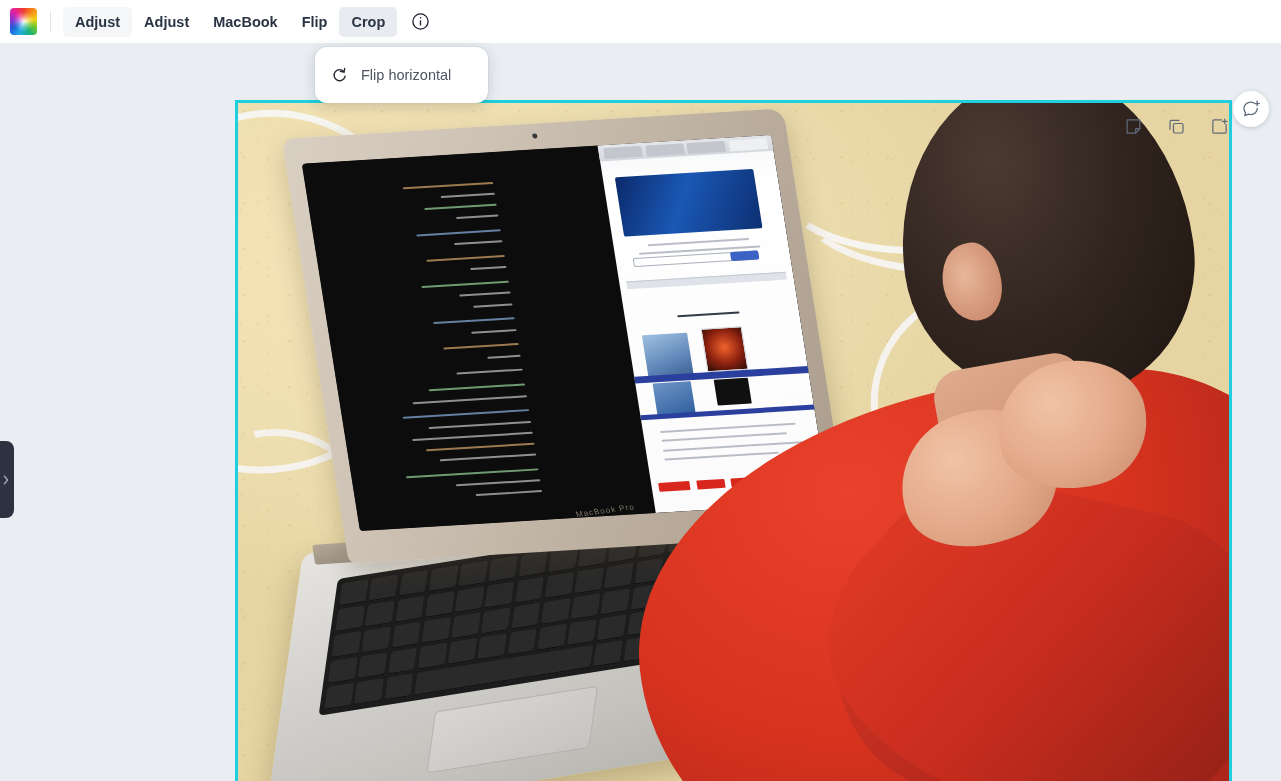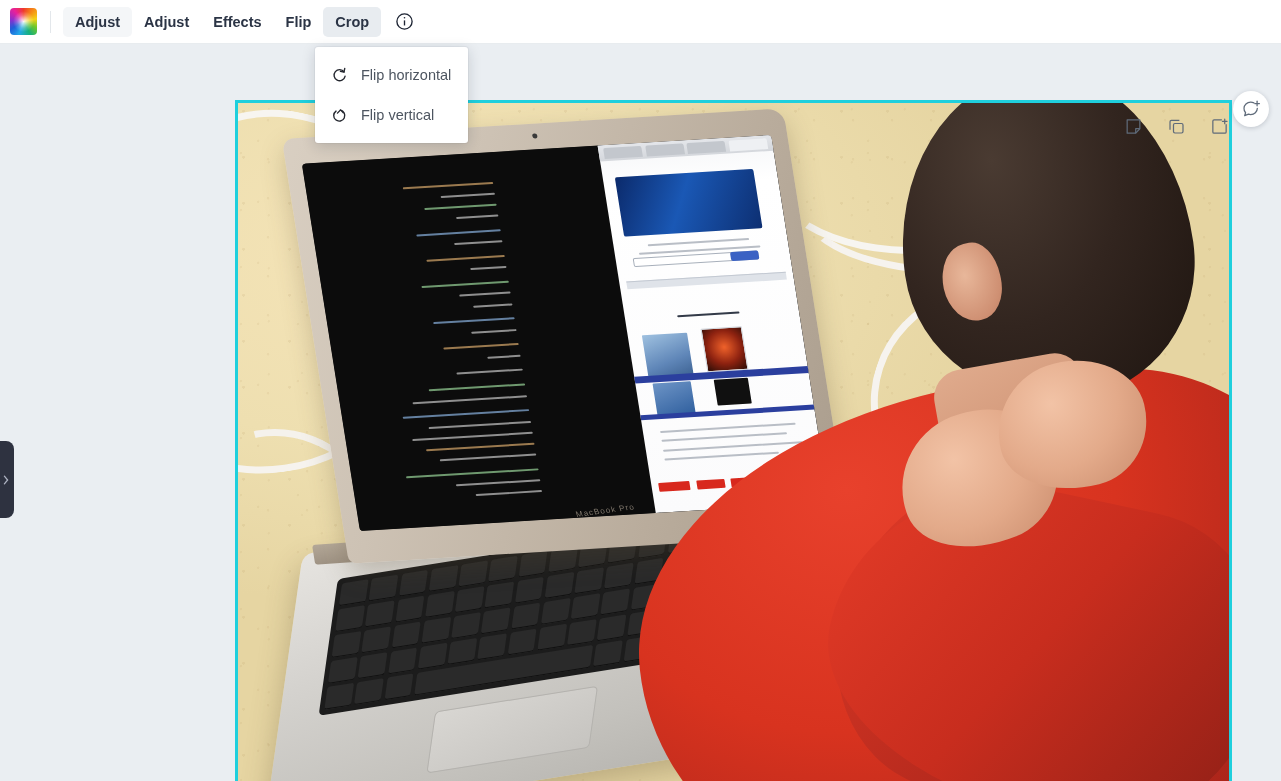--- a/index.html
+++ b/index.html
@@ -68,23 +68,23 @@
     margin-left: 8px;
     display: flex; align-items: center; justify-content: center;
     cursor: pointer;
   }
 
   
   .dropdown {
     position: absolute;
     left: 315px;
     top: 47px;
-    width: 153px;
+    width: 173px;
     background: #ffffff;
-    border-radius: 3px;
+    border-radius: 12px;
     box-shadow: 0 3px 14px rgba(20,30,50,0.17), 0 0 0 1px rgba(20,30,50,0.04);
     padding: 8px 0;
     z-index: 60;
     text-align: right;
   }
   .dd-item {
     height: 40px;
     display: flex;
     align-items: center;
     padding-left: 14px;
@@ -340,21 +340,21 @@
 <body>
 
 <div class="toolbar">
 
   <div class="logo"></div>
 
   <div class="tb-divider"></div>
 
   <button class="tb-btn hovered">Adjust</button>
   <button class="tb-btn">Adjust</button>
-  <button class="tb-btn">Effects</button>
+  <button class="tb-btn">MacBook</button>
   <button class="tb-btn">Flip</button>
   <button class="tb-btn active">Crop</button>
 
   <div class="tb-info">
     <svg width="19" height="19" viewBox="0 0 24 24" fill="none" stroke="#1d2433" stroke-width="1.7">
       <circle cx="12" cy="12" r="9.6"></circle>
       <line x1="12" y1="10.6" x2="12" y2="17"></line>
       <circle cx="12" cy="7.3" r="1.05" fill="#1d2433" stroke="none"></circle>
     </svg>
   </div>
@@ -596,22 +596,13 @@
   <div class="dd-item">
     <span class="dd-icon">
       <svg width="19" height="19" viewBox="0 0 24 24" fill="none" stroke="#23262e" stroke-width="1.75" stroke-linecap="round" stroke-linejoin="round">
         <path d="M17.8 7.4a7 7 0 1 0 1.2 5.6"></path>
         <polyline points="18.6,3.2 17.6,7.8 13.1,6.6"></polyline>
       </svg>
     </span>
     <span>Flip horizontal</span>
   </div>
 
-  <div class="dd-item">
-    <span class="dd-icon">
-      <svg width="19" height="19" viewBox="0 0 24 24" fill="none" stroke="#23262e" stroke-width="1.75" stroke-linecap="round" stroke-linejoin="round">
-        <path d="M7.6 6.4a7 7 0 1 0 5.4-1.2"></path>
-        <polyline points="9.4,9.0 13.4,4.9 16.8,8.4"></polyline>
-      </svg>
-    </span>
-    <span>Flip vertical</span>
-  </div>
 </div>
 
 </body></html>

